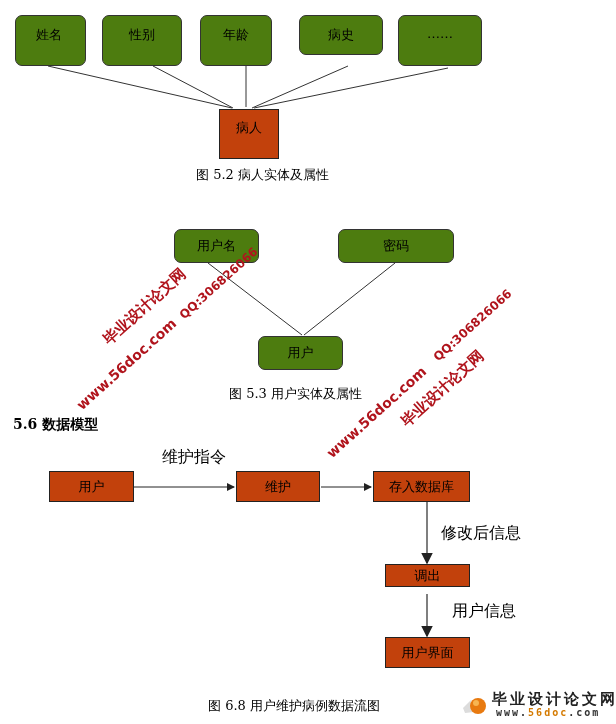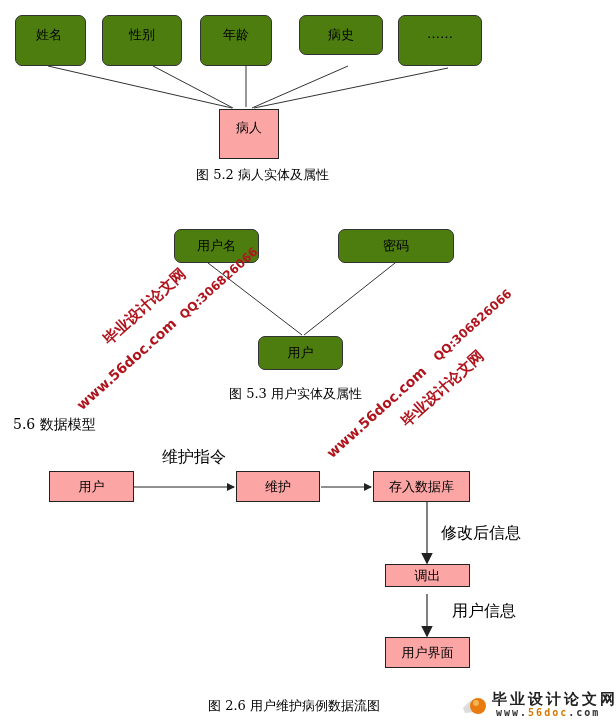--- a/index.html
+++ b/index.html
@@ -1,28 +1,28 @@
 <!DOCTYPE html>
 <html><head>
 <meta charset="utf-8">
 <style>
   html, body { margin: 0; padding: 0; background: #ffffff; }
   body { width: 616px; height: 724px; position: relative; overflow: hidden;
          font-family: "DejaVu Sans", sans-serif; color: #000; }
   .rbox { position: absolute; border: 1px solid #333; border-radius: 7px; background: #4d7c0f;
           font-size: 13px; box-sizing: border-box; }
-  .sbox { position: absolute; border: 1px solid #222; background: #fca5a5;
+  .sbox { position: absolute; border: 1px solid #222; background: #c2410c;
           font-size: 13px; box-sizing: border-box; display: flex; align-items: center; justify-content: center; }
   .attr-label { position: absolute; top: 10px; width: 100%; text-align: center; }
   .caption { position: absolute; font-family: "DejaVu Serif", serif; font-size: 13px; white-space: nowrap; }
   .flowlabel { position: absolute; font-size: 16px; white-space: nowrap; }
   svg.lines { position: absolute; left: 0; top: 0; }
   .wm { position: absolute; color: #b0141c; font-weight: bold; white-space: nowrap;
         transform-origin: left bottom; font-family: "DejaVu Sans", sans-serif; }
-  .section-heading { position: absolute; font-family: "DejaVu Serif", serif; font-weight: normal; font-size: 14px; }
+  .section-heading { position: absolute; font-family: "DejaVu Serif", serif; font-weight: bold; font-size: 14px; }
   .logo { position: absolute; left: 458px; top: 690px; width: 150px; height: 30px; }
   .logo-title { position: absolute; left: 34px; top: 0; font-size: 15px; font-weight: bold; letter-spacing: 3px; color: #222; white-space: nowrap; }
   .logo-url { position: absolute; left: 38px; top: 17px; font-size: 10px; font-weight: bold; letter-spacing: 2px; color: #333; white-space: nowrap; font-family: "DejaVu Sans Mono", monospace; }
   .logo-url .mid { color: #d47a00; }
   .logo-icon { position: absolute; left: 4px; top: 4px; width: 26px; height: 22px; }
 </style>
 </head>
 <body>
 
 <svg class="lines" width="616" height="724">
@@ -96,21 +96,21 @@
     <span>存入数据库</span>
   </div>
   <div class="flowlabel" style="left:441px; top:523px;">修改后信息</div>
   <div class="sbox" style="left:385px; top:564px; width:85px; height:23px;">
     <span>调出</span>
   </div>
   <div class="flowlabel" style="left:452px; top:601px;">用户信息</div>
   <div class="sbox" style="left:385px; top:637px; width:85px; height:31px;">
     <span>用户界面</span>
   </div>
-  <div class="caption" style="left:208px; top:697px;">图 2.6  用户维护病例数据流图</div>
+  <div class="caption" style="left:208px; top:697px;">图 6.8  用户维护病例数据流图</div>
 </div>
 
 <div class="wm" style="left:112px; top:330px; font-size:15px; transform: rotate(-42deg);">毕业设计论文网</div>
 <div class="wm" style="left:186px; top:308px; font-size:12px; font-weight:bold; transform: rotate(-42deg);">QQ:306826066</div>
 <div class="wm" style="left:84px; top:397px; font-size:14px; transform: rotate(-42deg);">www.56doc.com</div>
 <div class="wm" style="left:334px; top:445px; font-size:14px; transform: rotate(-42deg);">www.56doc.com</div>
 <div class="wm" style="left:440px; top:350px; font-size:12px; transform: rotate(-42deg);">QQ:306826066</div>
 <div class="wm" style="left:410px; top:412px; font-size:15px; transform: rotate(-42deg);">毕业设计论文网</div>
 
 <div class="logo">

